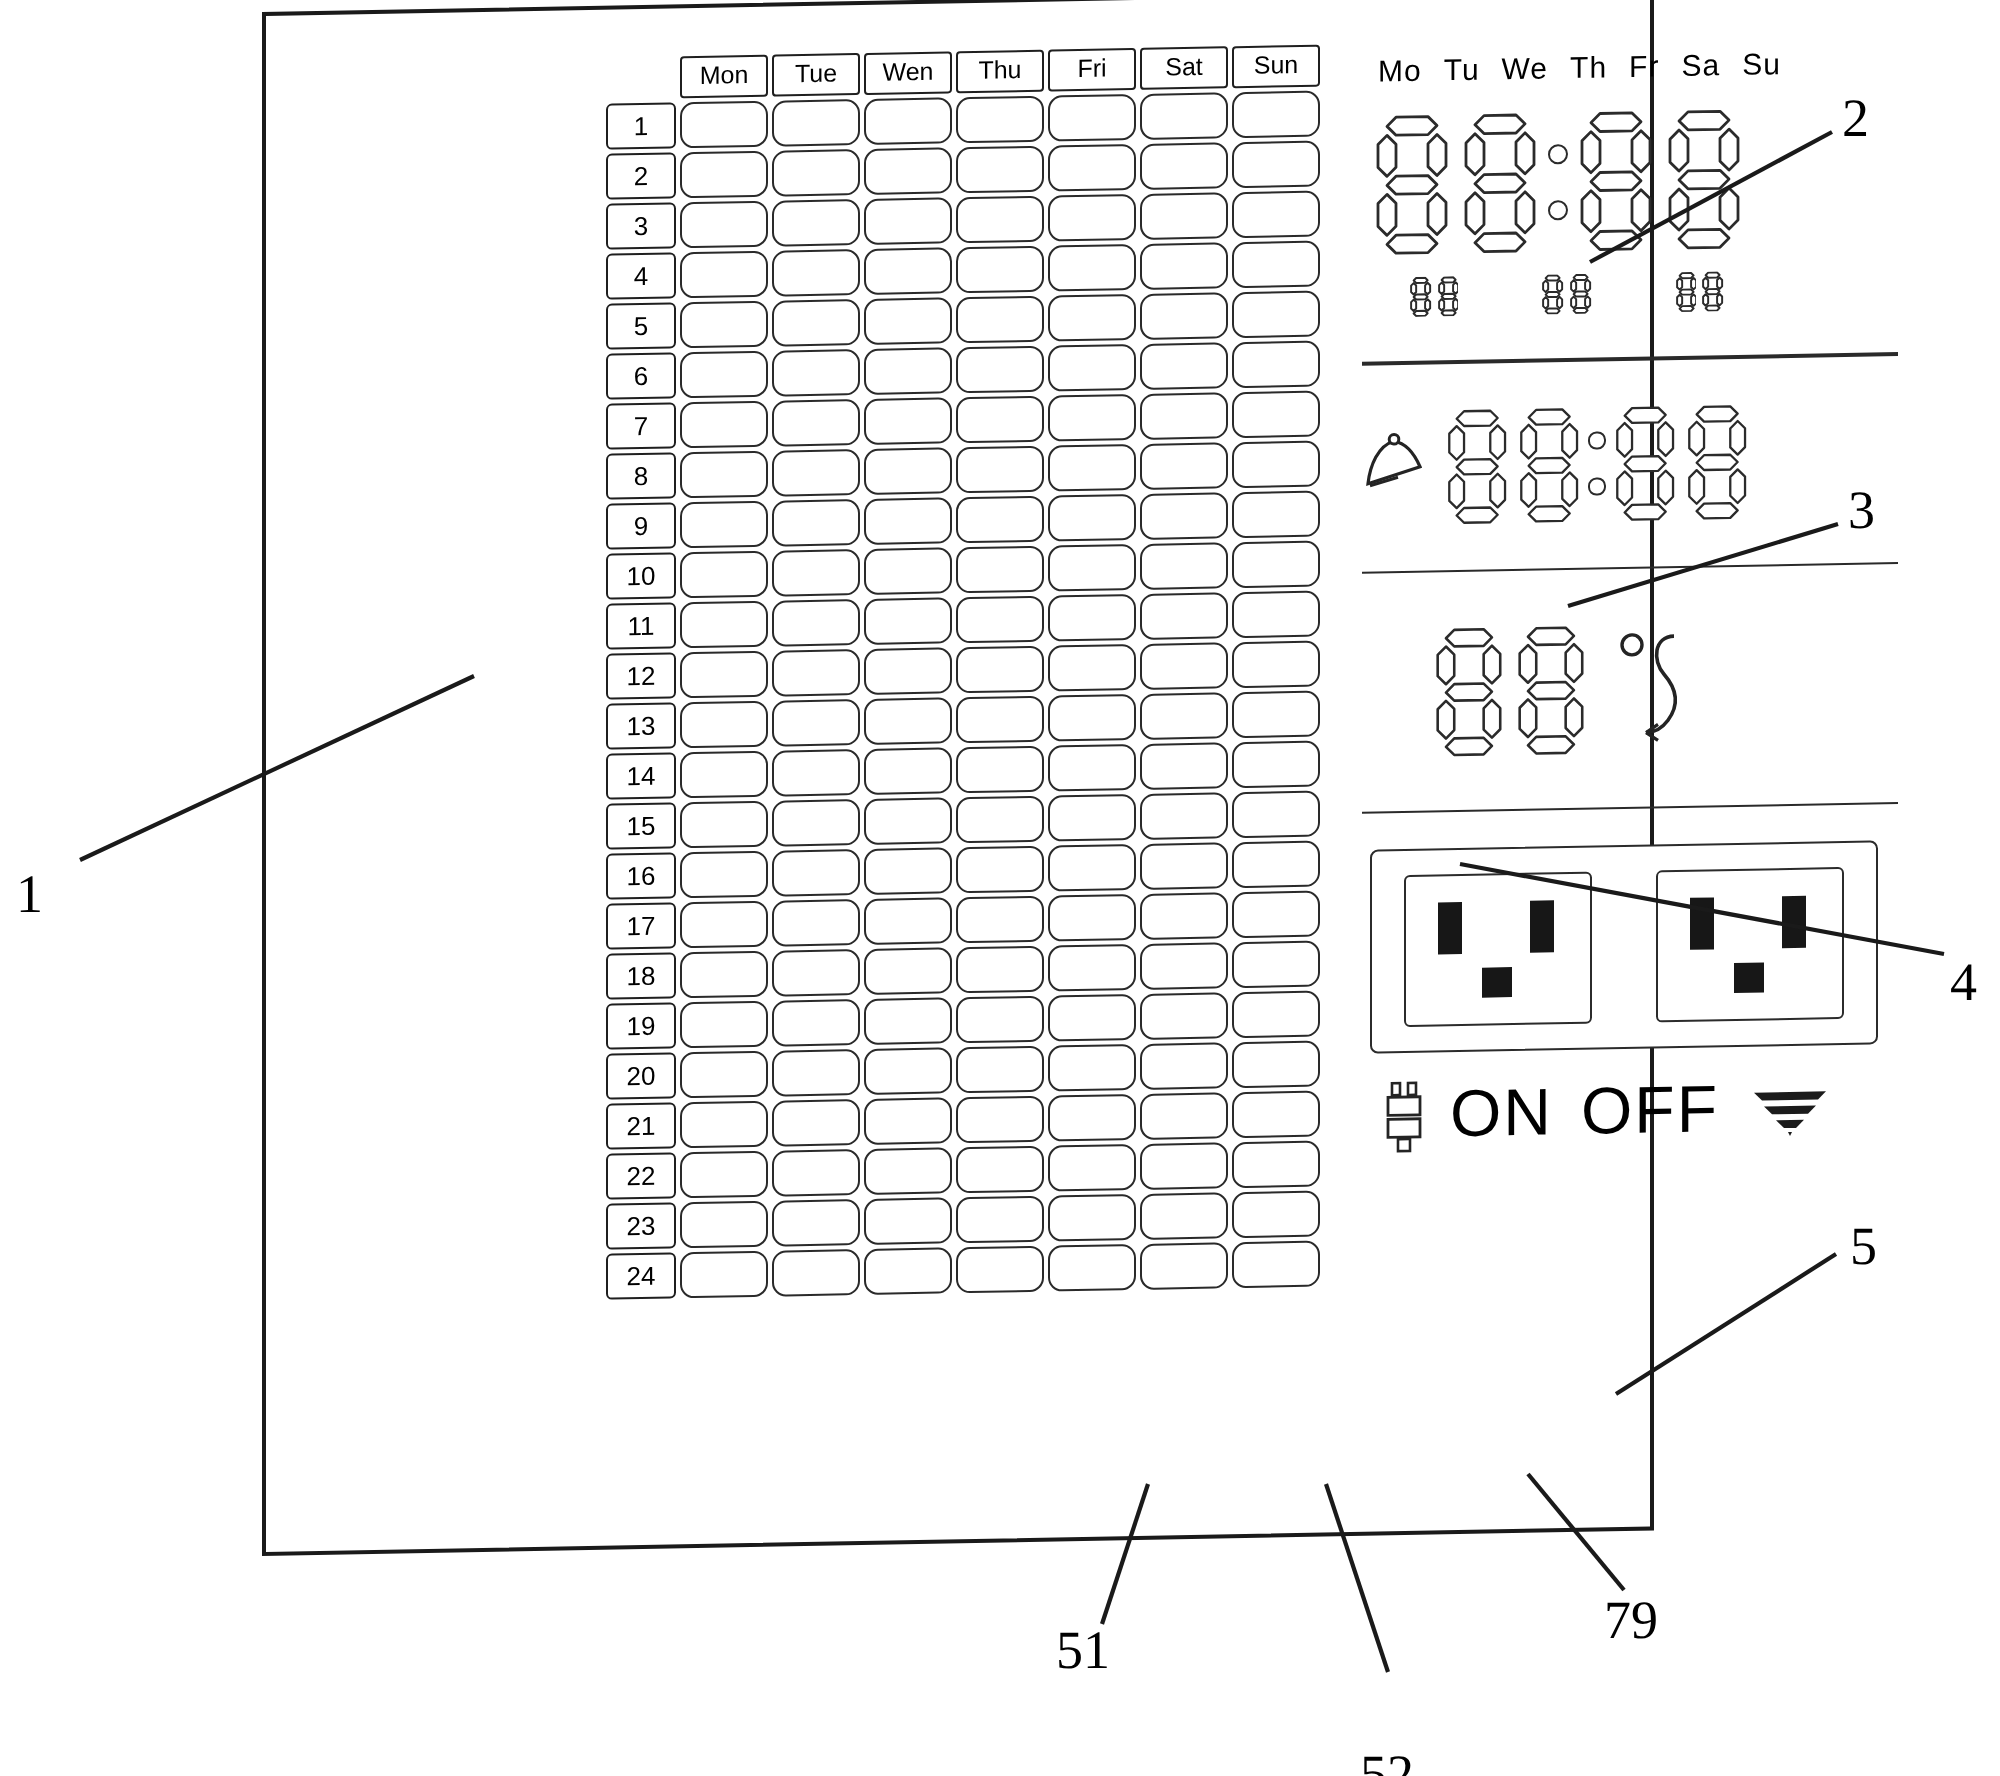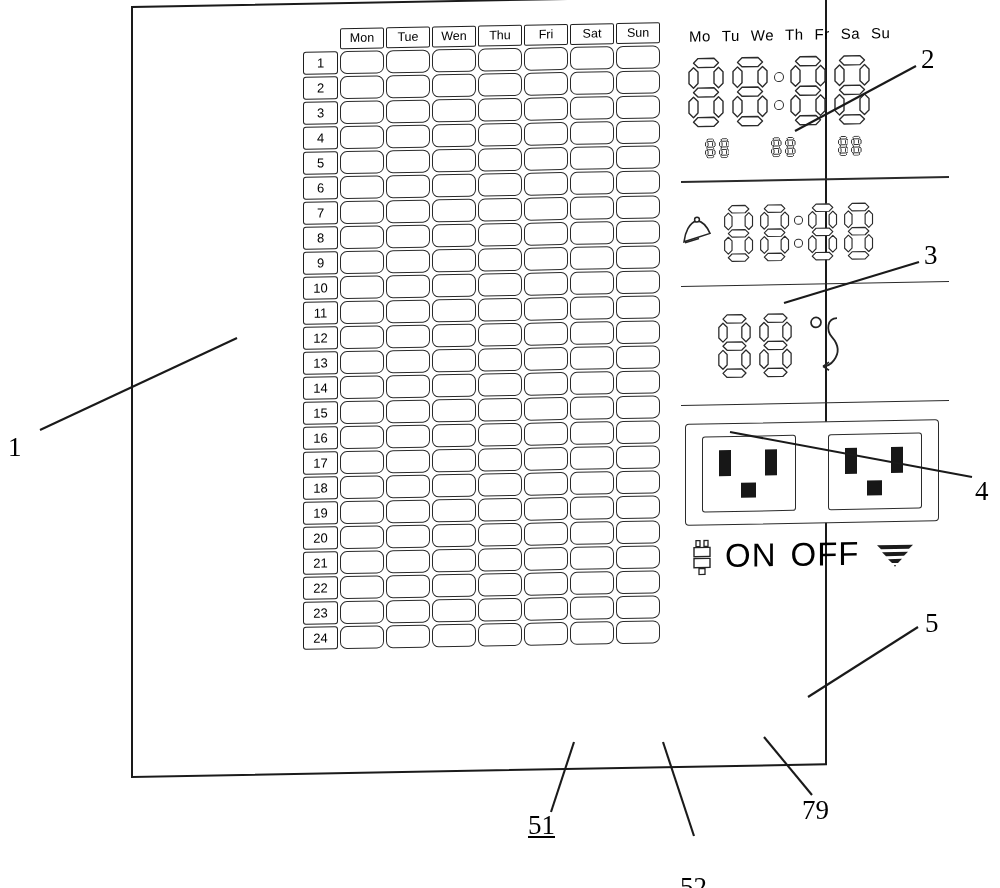--- a/index.html
+++ b/index.html
@@ -1005,17 +1005,17 @@
     <line x1="551" y1="812" x2="574" y2="742" stroke="#1a1a1a" stroke-width="2.1"></line>
     <line x1="694" y1="836" x2="663" y2="742" stroke="#1a1a1a" stroke-width="2.1"></line>
     <line x1="812" y1="795" x2="764" y2="737" stroke="#1a1a1a" stroke-width="2.1"></line>
   </svg>
 
   <div class="lbl" style="left:8px;  top:432px;">1</div>
   <div class="lbl" style="left:921px;top:44px;">2</div>
   <div class="lbl" style="left:924px;top:240px;">3</div>
   <div class="lbl" style="left:975px;top:476px;">4</div>
   <div class="lbl" style="left:925px;top:608px;">5</div>
-  <div class="lbl" style="left:528px;top:810px;text-decoration:underline;">51</div>
+  <div class="lbl" style="left:528px;top:810px;">51</div>
   <div class="lbl" style="left:680px;top:872px;">52</div>
   <div class="lbl" style="left:802px;top:795px;">79</div>
 
 </div>
 
 </body></html>

